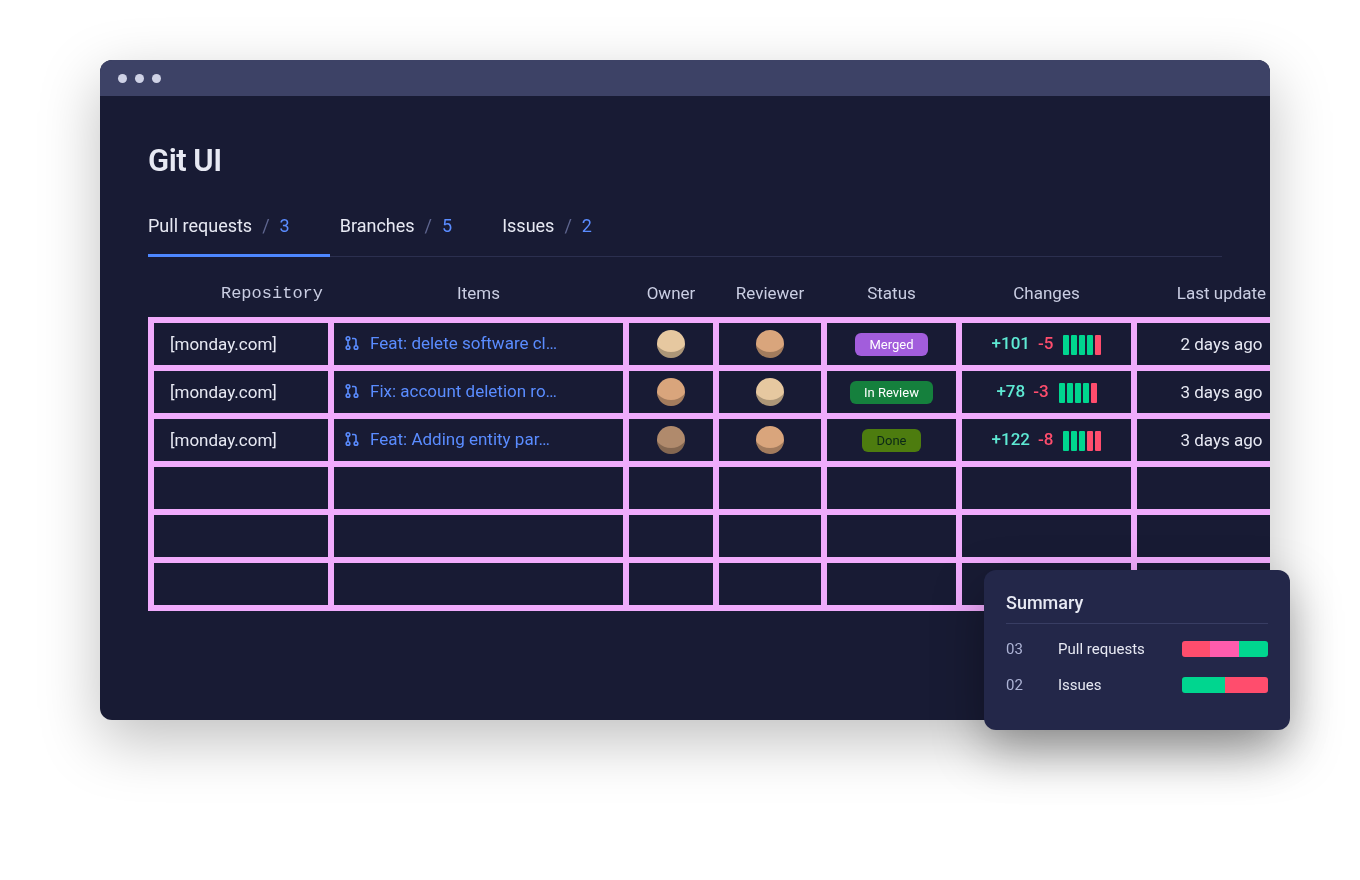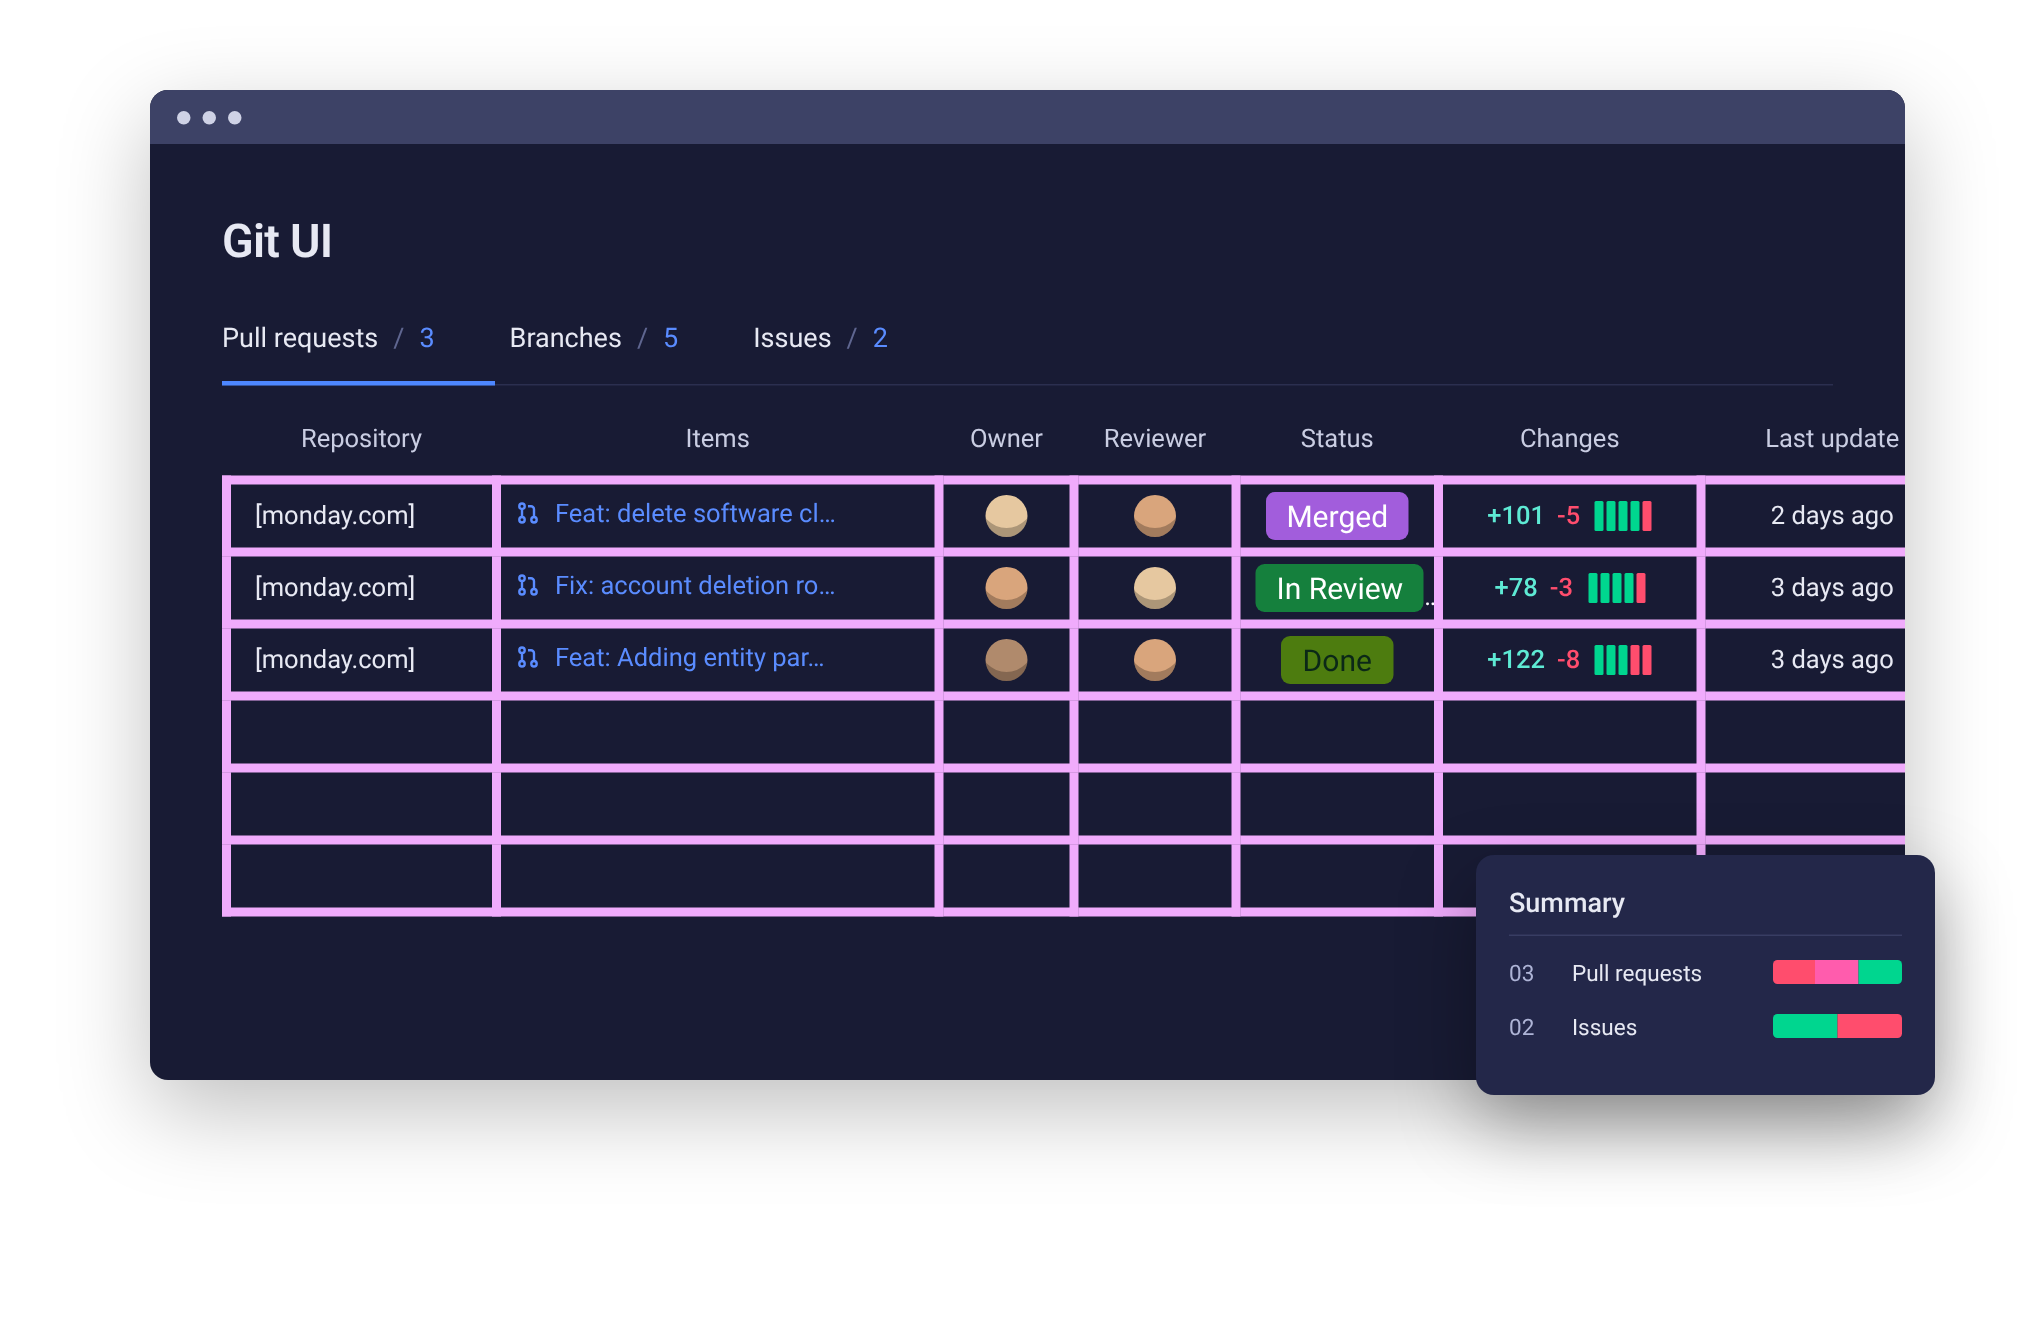--- a/index.html
+++ b/index.html
@@ -41,21 +41,21 @@
     height: 3px; background: #4d87ff;
   }
   table.grid {
     width: 100%; border-collapse: collapse; margin-top: 26px;
     table-layout: fixed;
     font-size: 17px;
   }
   table.grid th {
     font-weight: 400; color: #c9cde2; padding: 0 8px 14px 8px; text-align: center;
   }
-  table.grid th:first-child { text-align: center; padding-left: 8px; }
+  table.grid th:first-child { text-align: right; padding-left: 8px; font-family: Liberation Mono, monospace; }
   table.grid td {
     border: 6px solid #f0abfc;
     height: 48px;
     text-align: center;
     color: #e7e9f3;
     padding: 0 10px;
     overflow: hidden; white-space: nowrap; text-overflow: ellipsis;
   }
   table.grid td.repo { text-align: left; padding-left: 16px; }
   table.grid td.item { text-align: left; color: #5a8cff; }
@@ -64,41 +64,41 @@
     width: 28px; height: 28px; border-radius: 50%;
     display:inline-block; vertical-align:middle;
     background: #cbbcae;
     box-shadow: inset 0 -10px 0 -4px rgba(0,0,0,0.25);
   }
   .avatar.a2 { background:#e6c8a0; }
   .avatar.a3 { background:#d9a57c; }
   .avatar.a4 { background:#b08a6c; }
   .badge {
     display:inline-block; padding:4px 14px; border-radius:6px;
-    font-size:20px; color:#fff;
+    font-size:13px; color:#fff;
   }
   .badge.merged { background:#a25ddc; }
   .badge.review { background:#15803d; }
   .badge.done   { background:#4d7c0f; color:#0b2817; }
   .chg-add { color:#5eead4; font-weight:500; margin-right:8px; }
   .chg-del { color:#ff4d6d; font-weight:500; margin-right:10px; }
   .bars { display:inline-flex; gap:2px; vertical-align:middle; }
   .bar { width:6px; height:20px; border-radius:1px; background:#00d68f; }
   .bar.red { background:#ff4d6d; }
   
   .summary {
     position:absolute; left:984px; top:570px;
     width:306px; background:#232749;
     border-radius:12px; padding:22px 22px 18px 22px;
     box-shadow: 0 20px 50px rgba(0,0,0,0.35);
     color:#e7e9f3;
   }
   .summary h2 { font-size:18px; font-weight:500; margin-bottom:10px; }
   .summary hr { border:none; border-top:1px solid #383d63; margin-bottom:16px; }
-  .srow { display:flex; align-items:flex-start; margin-bottom:18px; gap:16px; font-size:15px; }
+  .srow { display:flex; align-items:center; margin-bottom:18px; gap:26px; font-size:15px; }
   .srow .num { color:#aeb4d6; width:26px; }
   .srow .lbl { flex:1; }
   .sbar { display:flex; width:86px; height:16px; border-radius:3px; overflow:hidden; }
   .seg { height:100%; }
   .seg.r { background:#ff4d6d; }
   .seg.p { background:#ff5cad; }
   .seg.g { background:#00d68f; }
   .avs { display:flex; align-items:center; }
   .avs .avatar { width:22px; height:22px; margin-left:-6px; border:2px solid #232749; }
   .avs .more { width:22px; height:22px; border-radius:50%; background:#4a4f75; margin-left:-6px; font-size:10px; display:flex;align-items:center;justify-content:center; border:2px solid #232749;}

